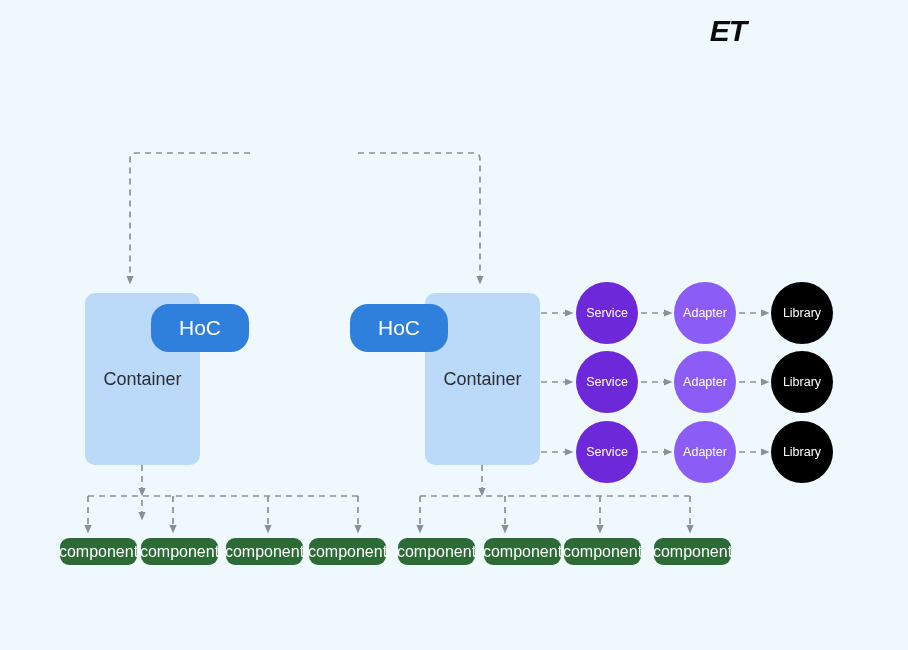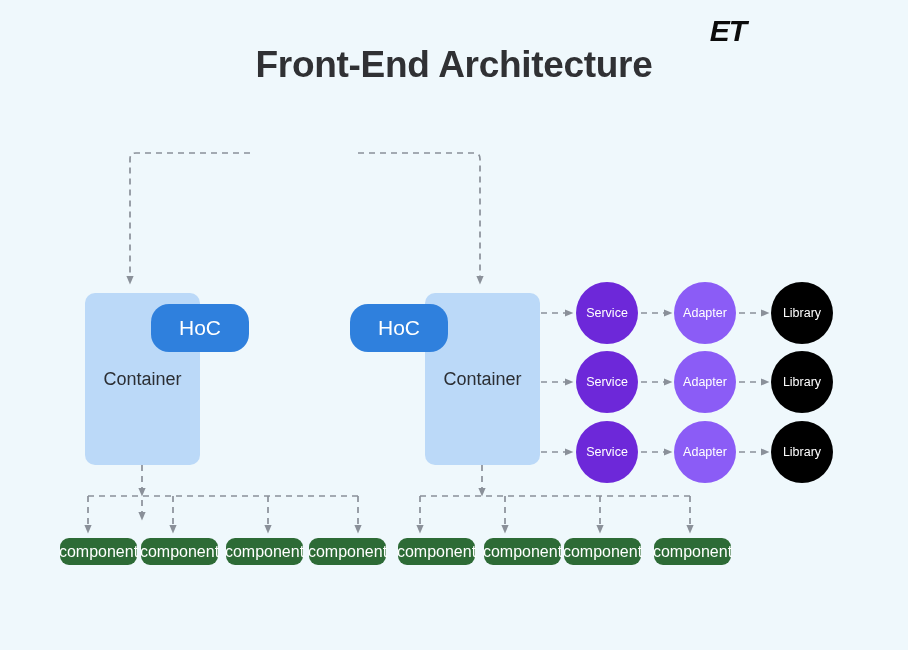--- a/index.html
+++ b/index.html
@@ -101,21 +101,20 @@
     font-size: 16px;
     height: 27px;
   }
 </style>
 </head>
 <body>
 
 <div id="canvas">
 
   <div id="logo">ET</div>
-  <div id="title">Front-End Architecture</div>
 
   <svg id="wires" viewBox="0 0 908 650" width="908" height="650">
     <defs>
       <marker id="ah" markerWidth="9" markerHeight="9" refX="4.2" refY="4.5" orient="auto" markerUnits="userSpaceOnUse">
         <path d="M0,0.8 L8.6,4.5 L0,8.2 z" fill="#8a9099"></path>
       </marker>
     </defs>
 
     <g stroke="#8a9099" stroke-width="1.7" fill="none" stroke-dasharray="6,5">
 

